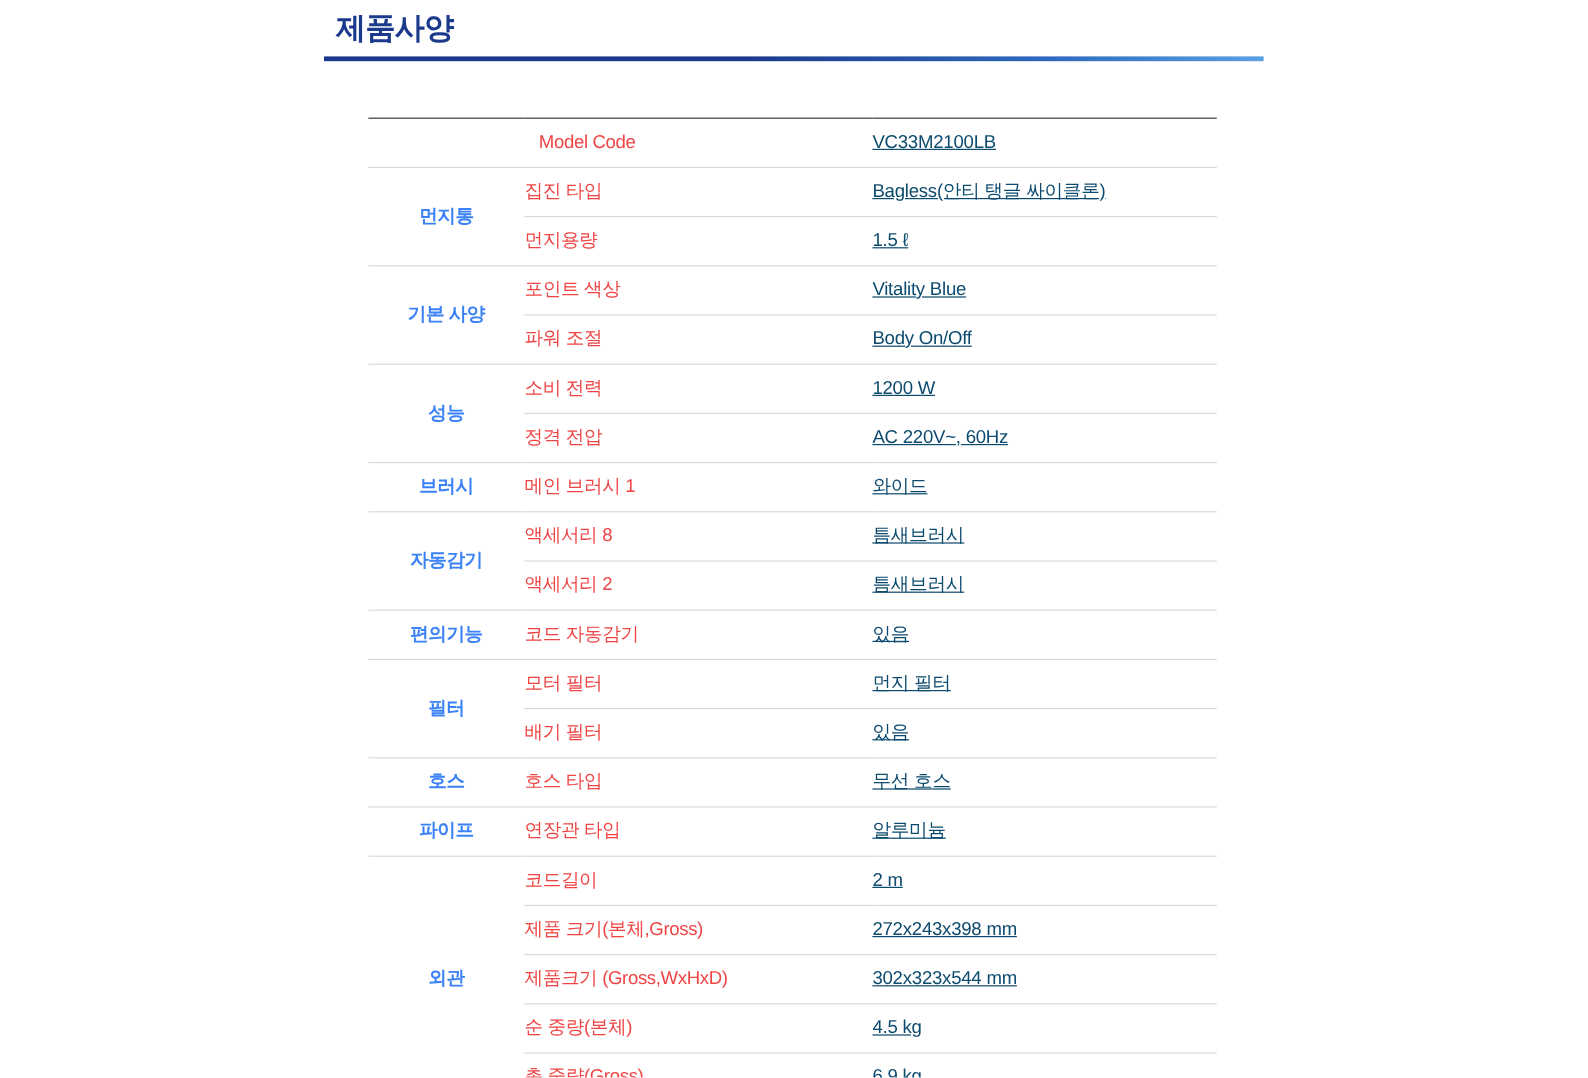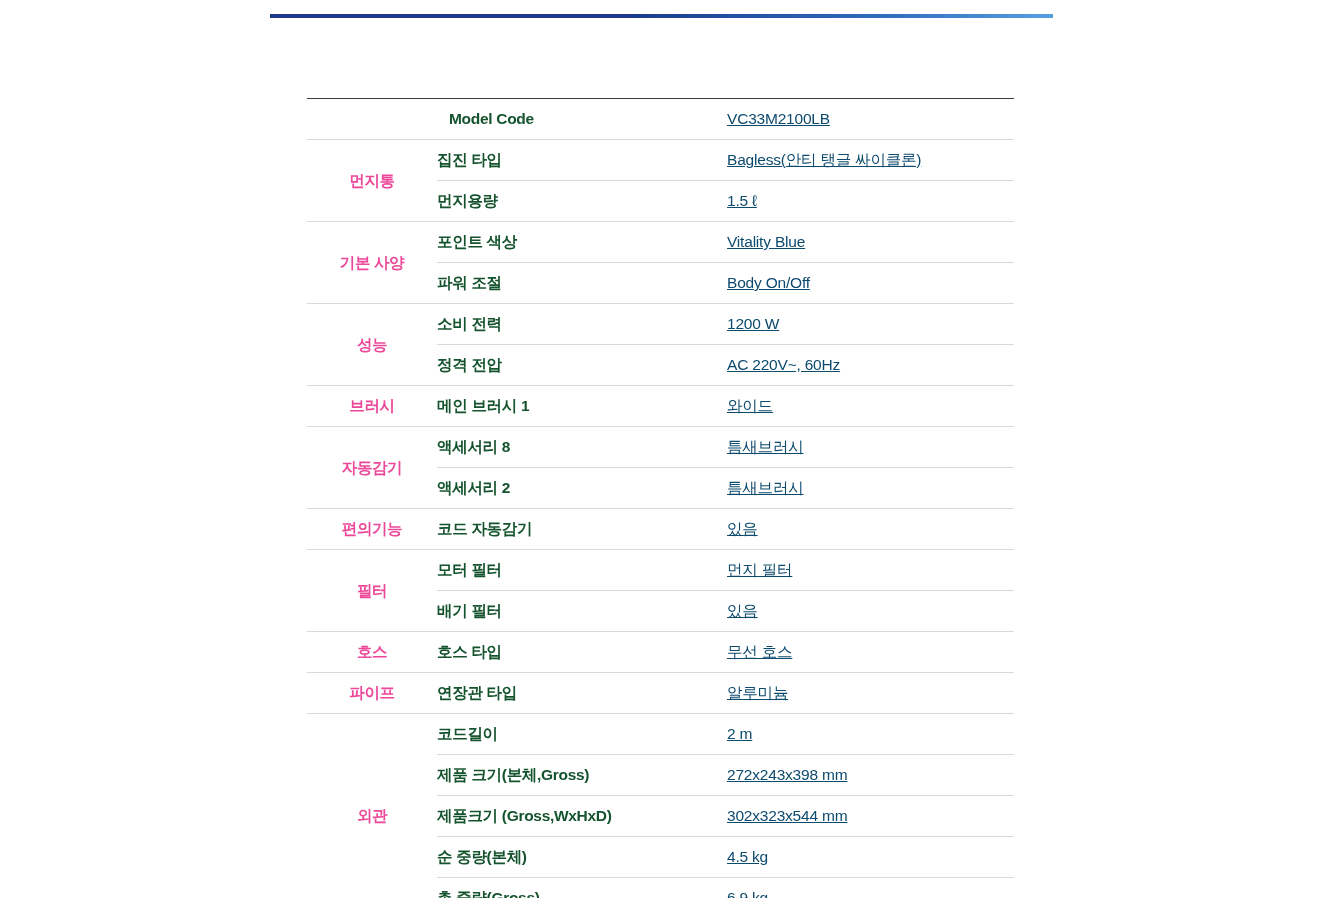--- a/index.html
+++ b/index.html
@@ -64,27 +64,27 @@
   .cell-label,
   .cell-value {
     height: 40px;
     box-sizing: border-box;
     font-size: 15.5px;
     line-height: 40px;
     white-space: nowrap;
   }
   .cell-group {
     font-weight: bold;
-    color: #ec4899;
+    color: #3b82f6;
     text-align: center;
     letter-spacing: -0.4px;
   }
   .cell-label {
-    font-weight: bold;
-    color: #14532d;
+    font-weight: normal;
+    color: #ef4444;
     padding-left: 30px;
     letter-spacing: -0.3px;
   }
   .cell-value {
     color: #0c4a6e;
     padding-left: 2px;
     letter-spacing: -0.2px;
     text-decoration: underline;
   }
 
@@ -96,20 +96,21 @@
 
   
   td.rowspan-cell {
     vertical-align: middle;
   }
 </style>
 </head>
 <body>
 
 <div class="page-header">
+  <h1 class="page-title">제품사양</h1>
   <div class="title-rule"></div>
 </div>
 
 <div class="spec-wrap">
   <table class="spec">
     <colgroup>
       <col class="col-group">
       <col class="col-label">
       <col class="col-value">
     </colgroup>

